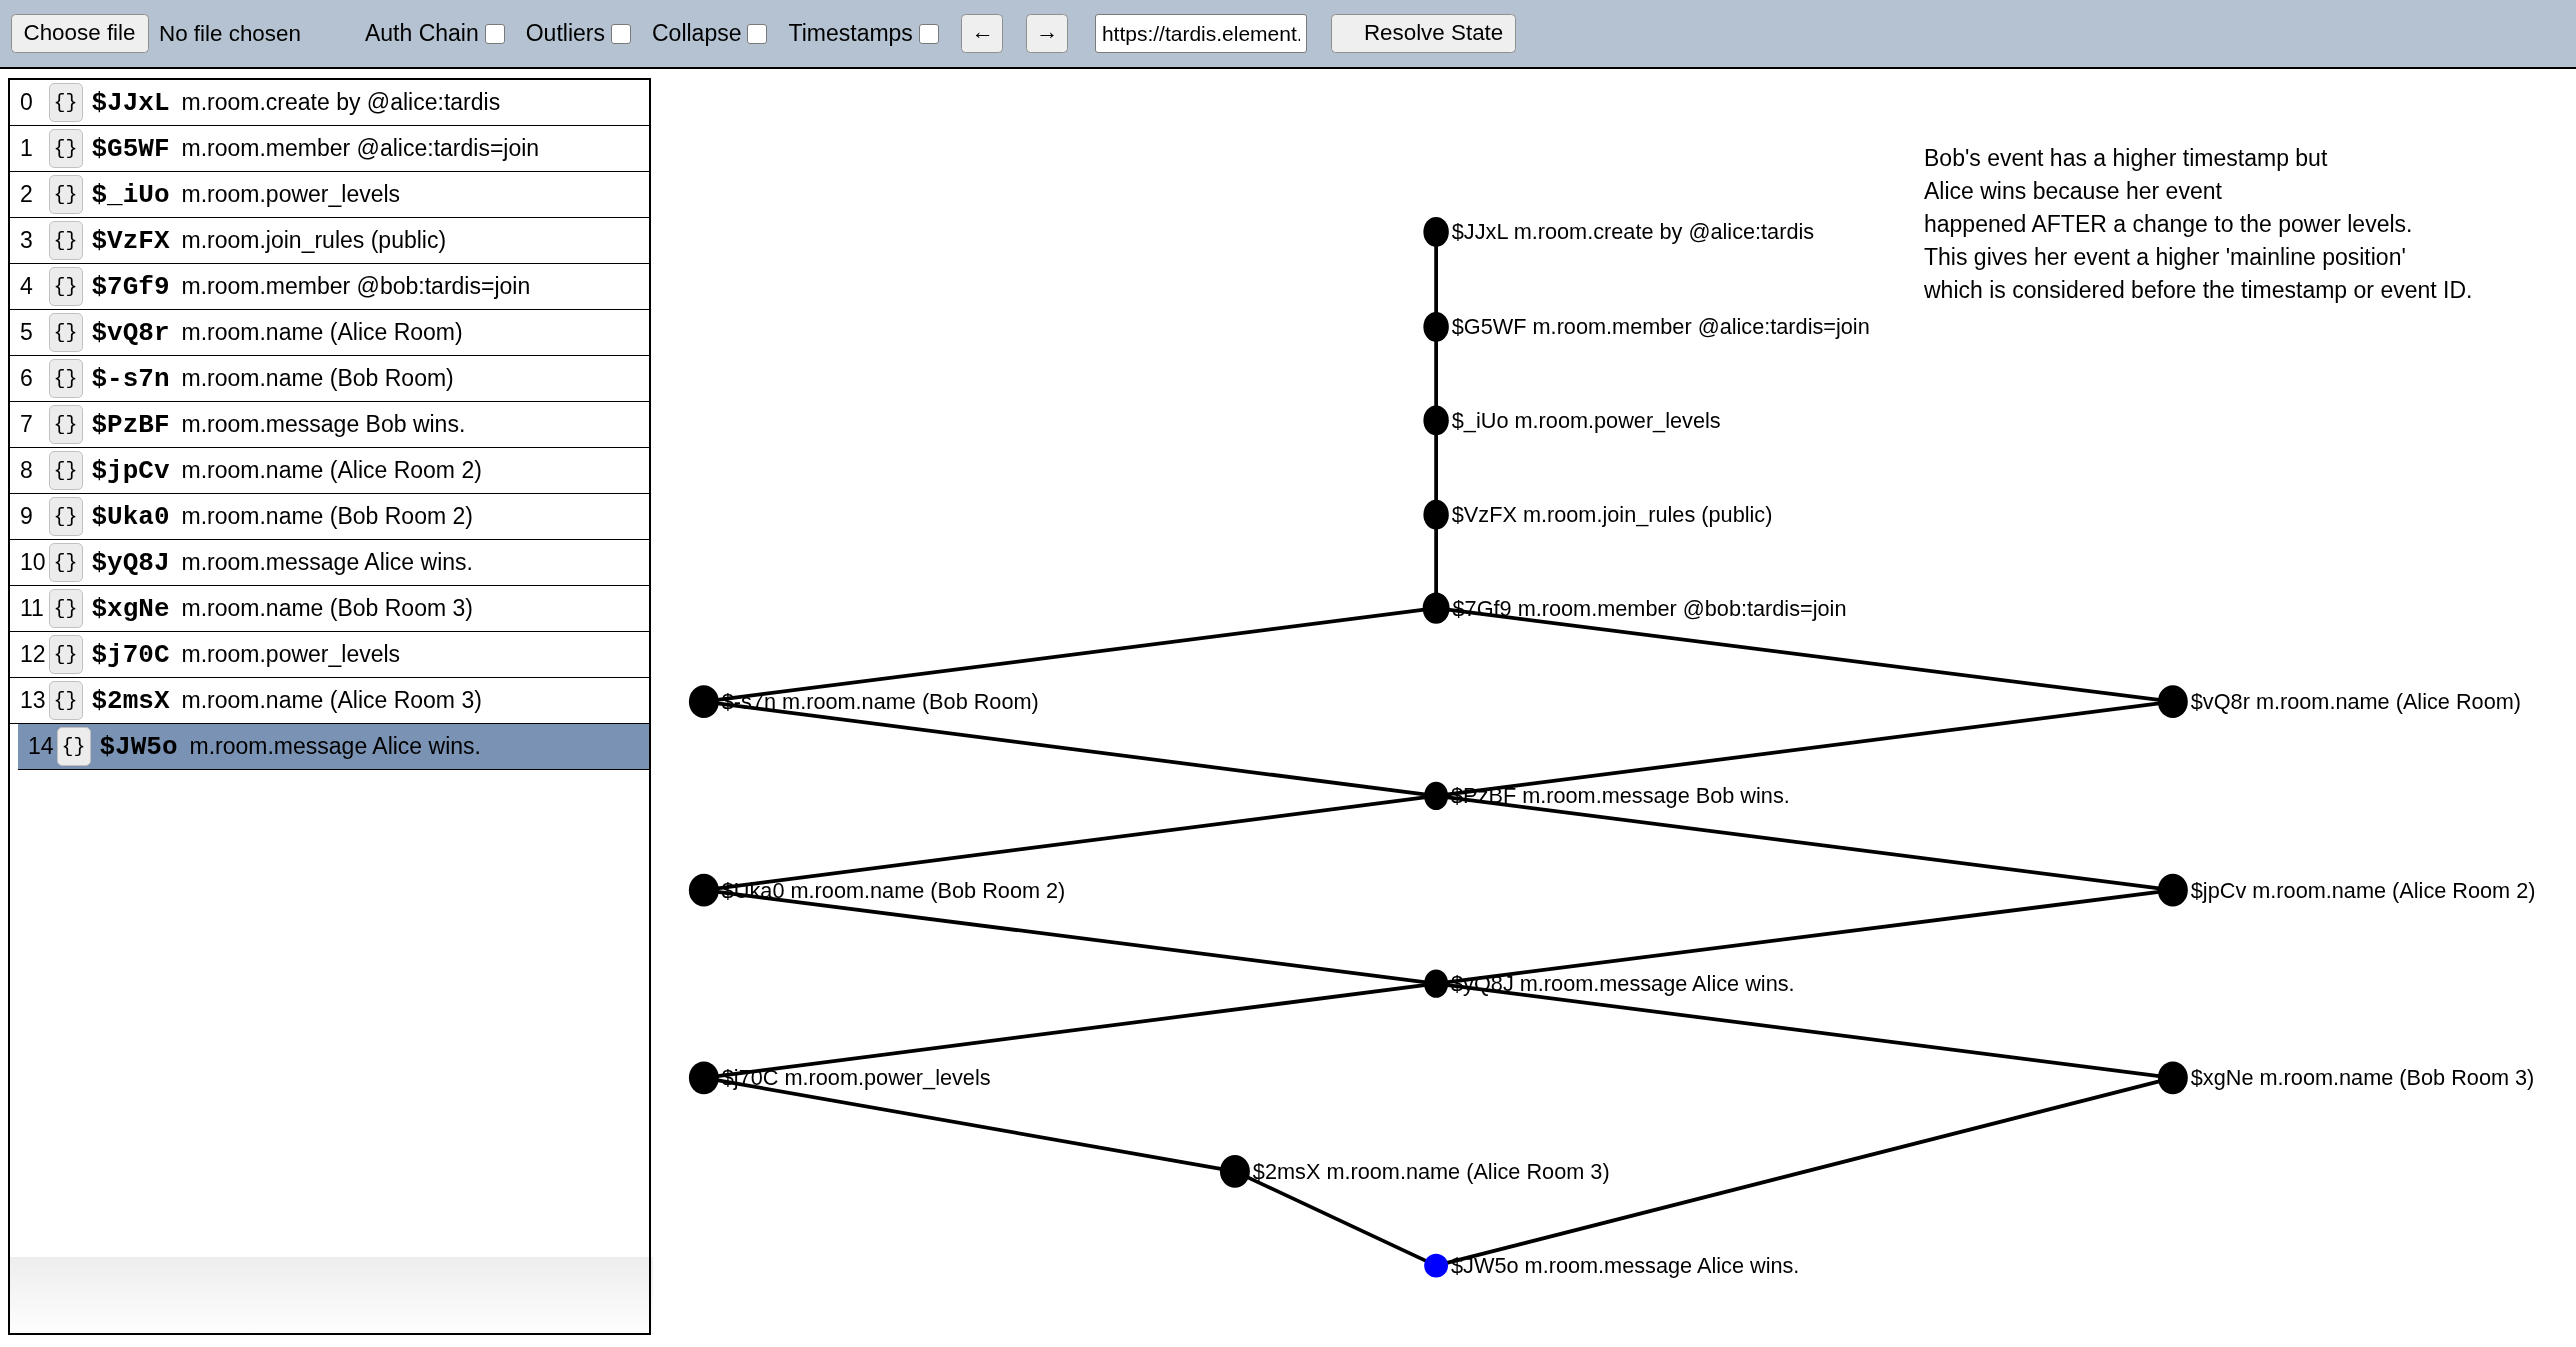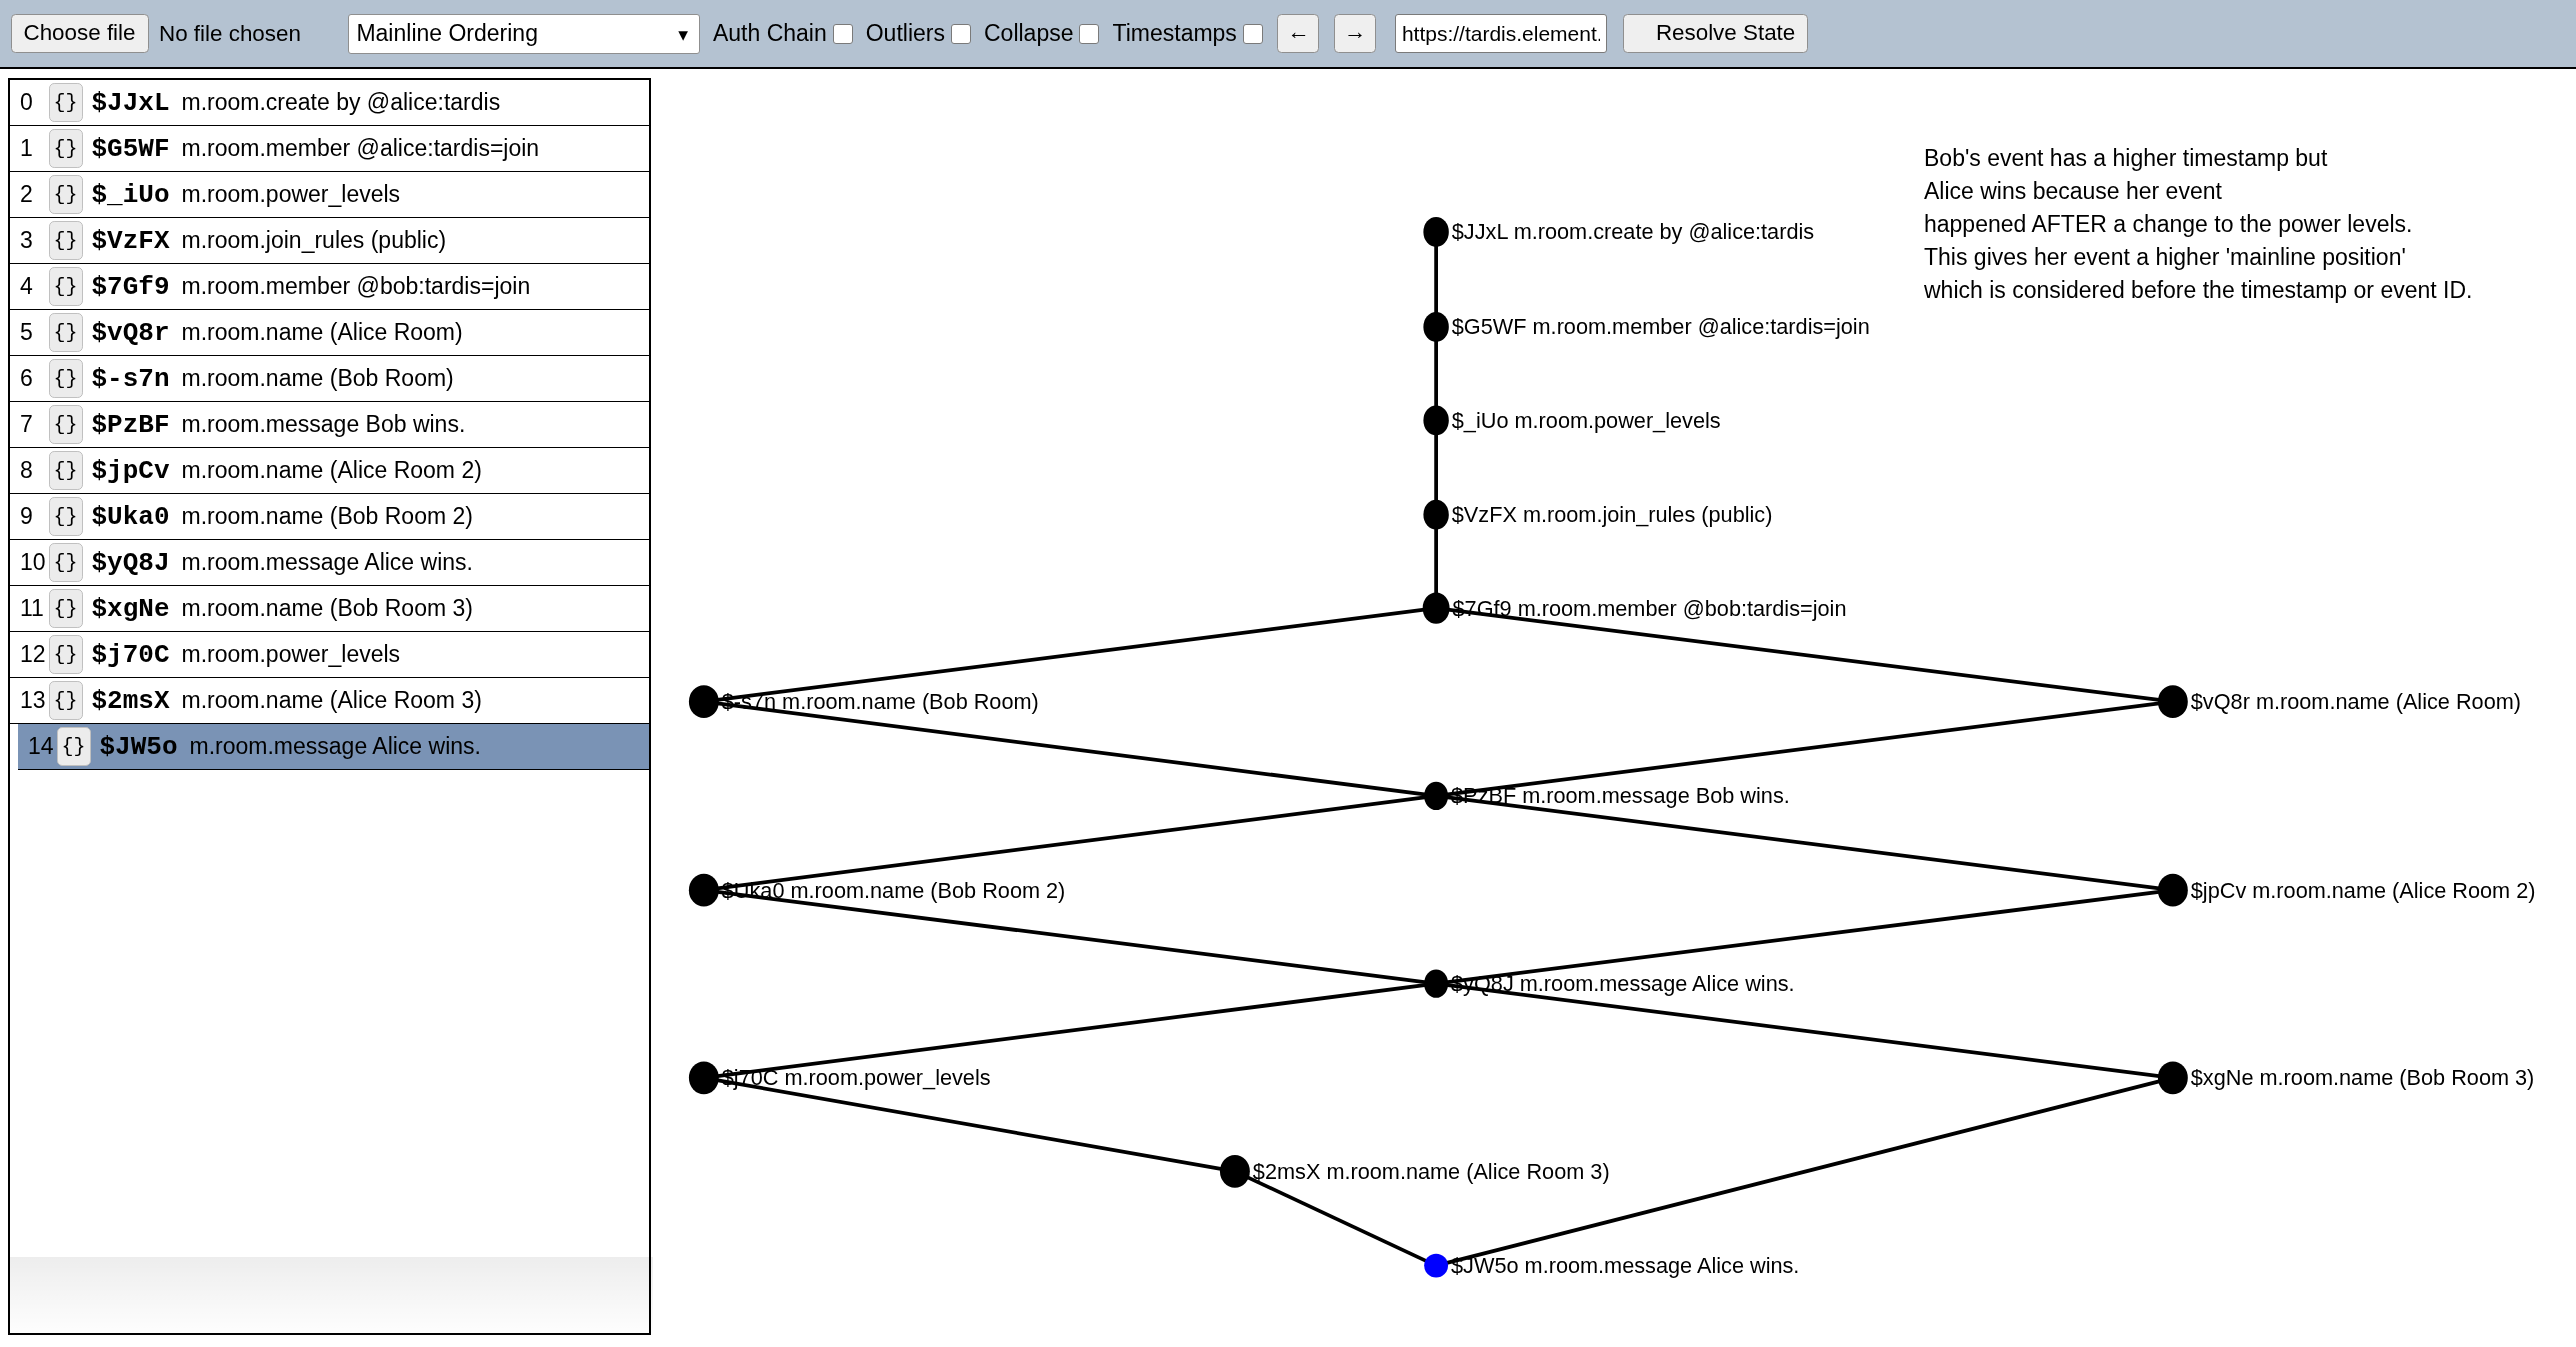--- a/index.html
+++ b/index.html
@@ -15,21 +15,21 @@
   
   #toolbar {
     position: absolute;
     left: 0; top: 0;
     width: 2576px; height: 69px;
     background: #b4c2d1;
     border-bottom: 2.2px solid #000000;
     display: flex;
     align-items: center;
     padding: 0 0 0 10.5px;
-    gap: 4px;
+    gap: 12px;
     white-space: nowrap;
   }
   #toolbar > * { flex: 0 0 auto; }
 
   .file-input-wrap {
     display: flex;
     align-items: center;
     height: 39px;
   }
   .btn-generic {
@@ -208,26 +208,20 @@
 </head>
 <body>
 
 <div id="toolbar">
 
   <div class="file-input-wrap">
     <span class="btn-generic">Choose file</span>
     <span class="file-name">No file chosen</span>
   </div>
 
-  <span class="select-wrap">
-    <select class="dropdown">
-      <option>Mainline Ordering</option>
-    </select>
-    <span class="caret">▾</span>
-  </span>
 
   <span class="chk-group">
     <span class="lbl">Auth Chain</span>
     <span class="chk-box"></span>
   </span>
 
   <span class="chk-group">
     <span class="lbl">Outliers</span>
     <span class="chk-box"></span>
   </span>

